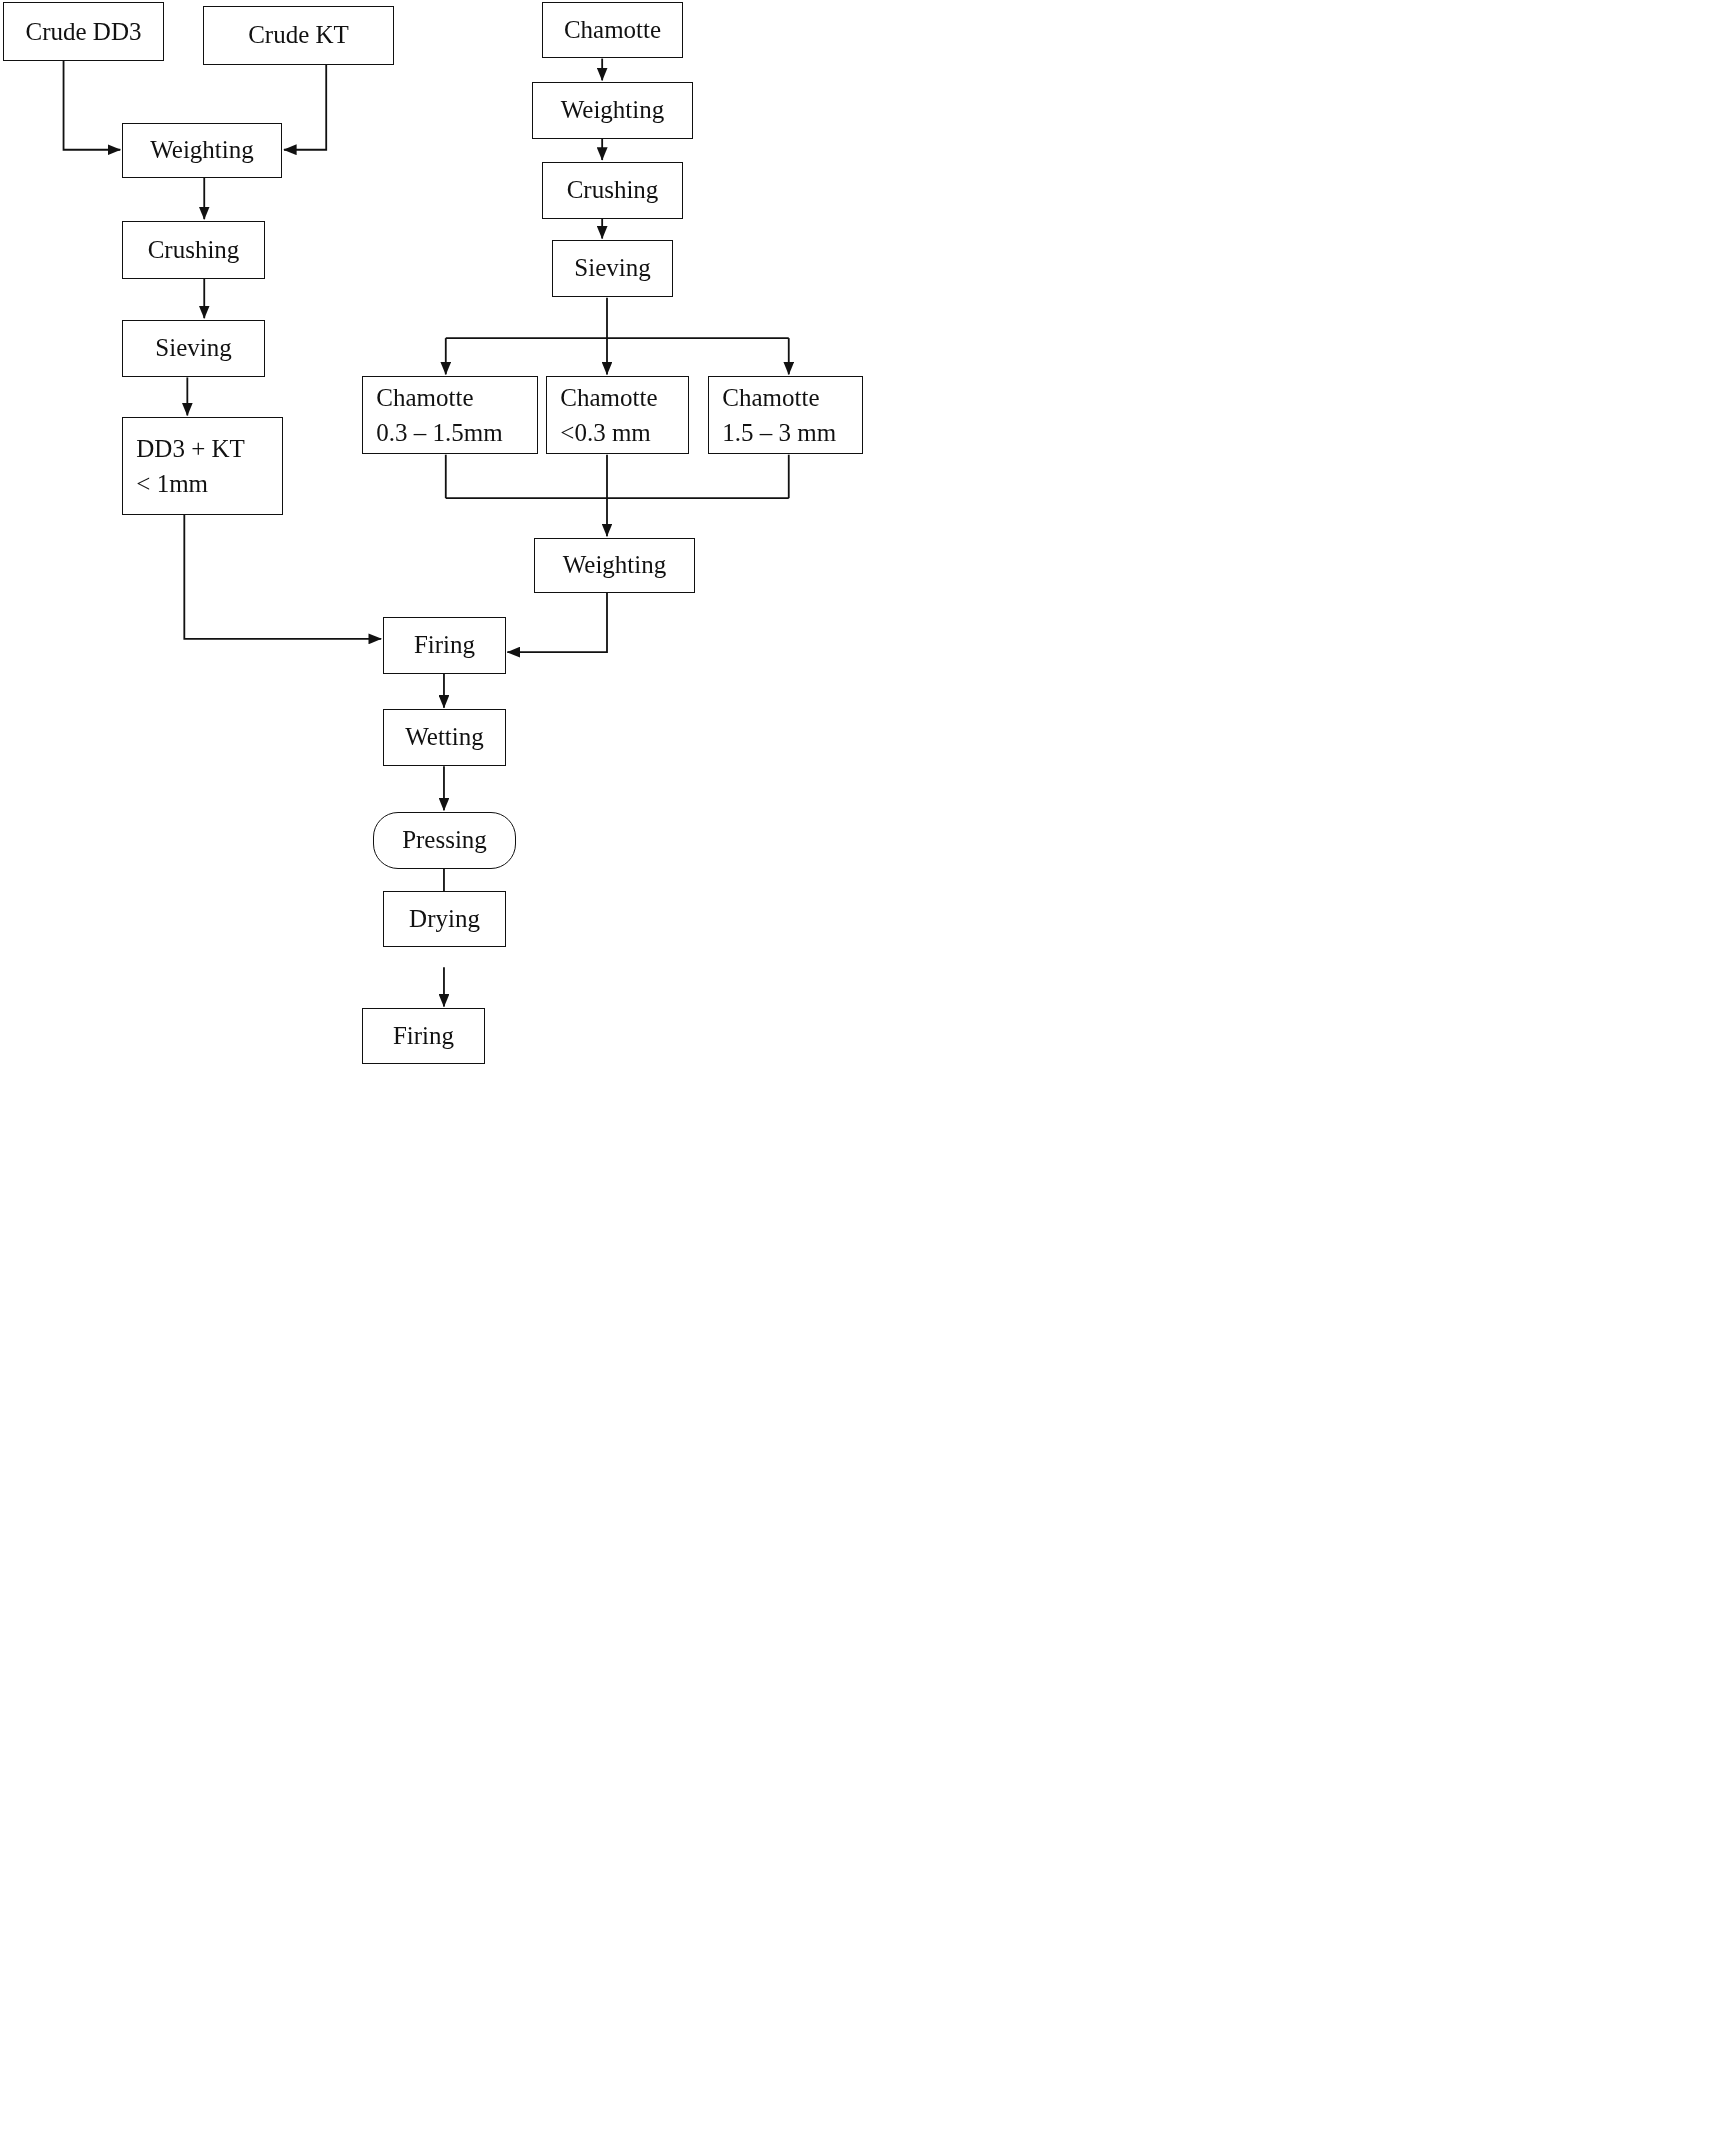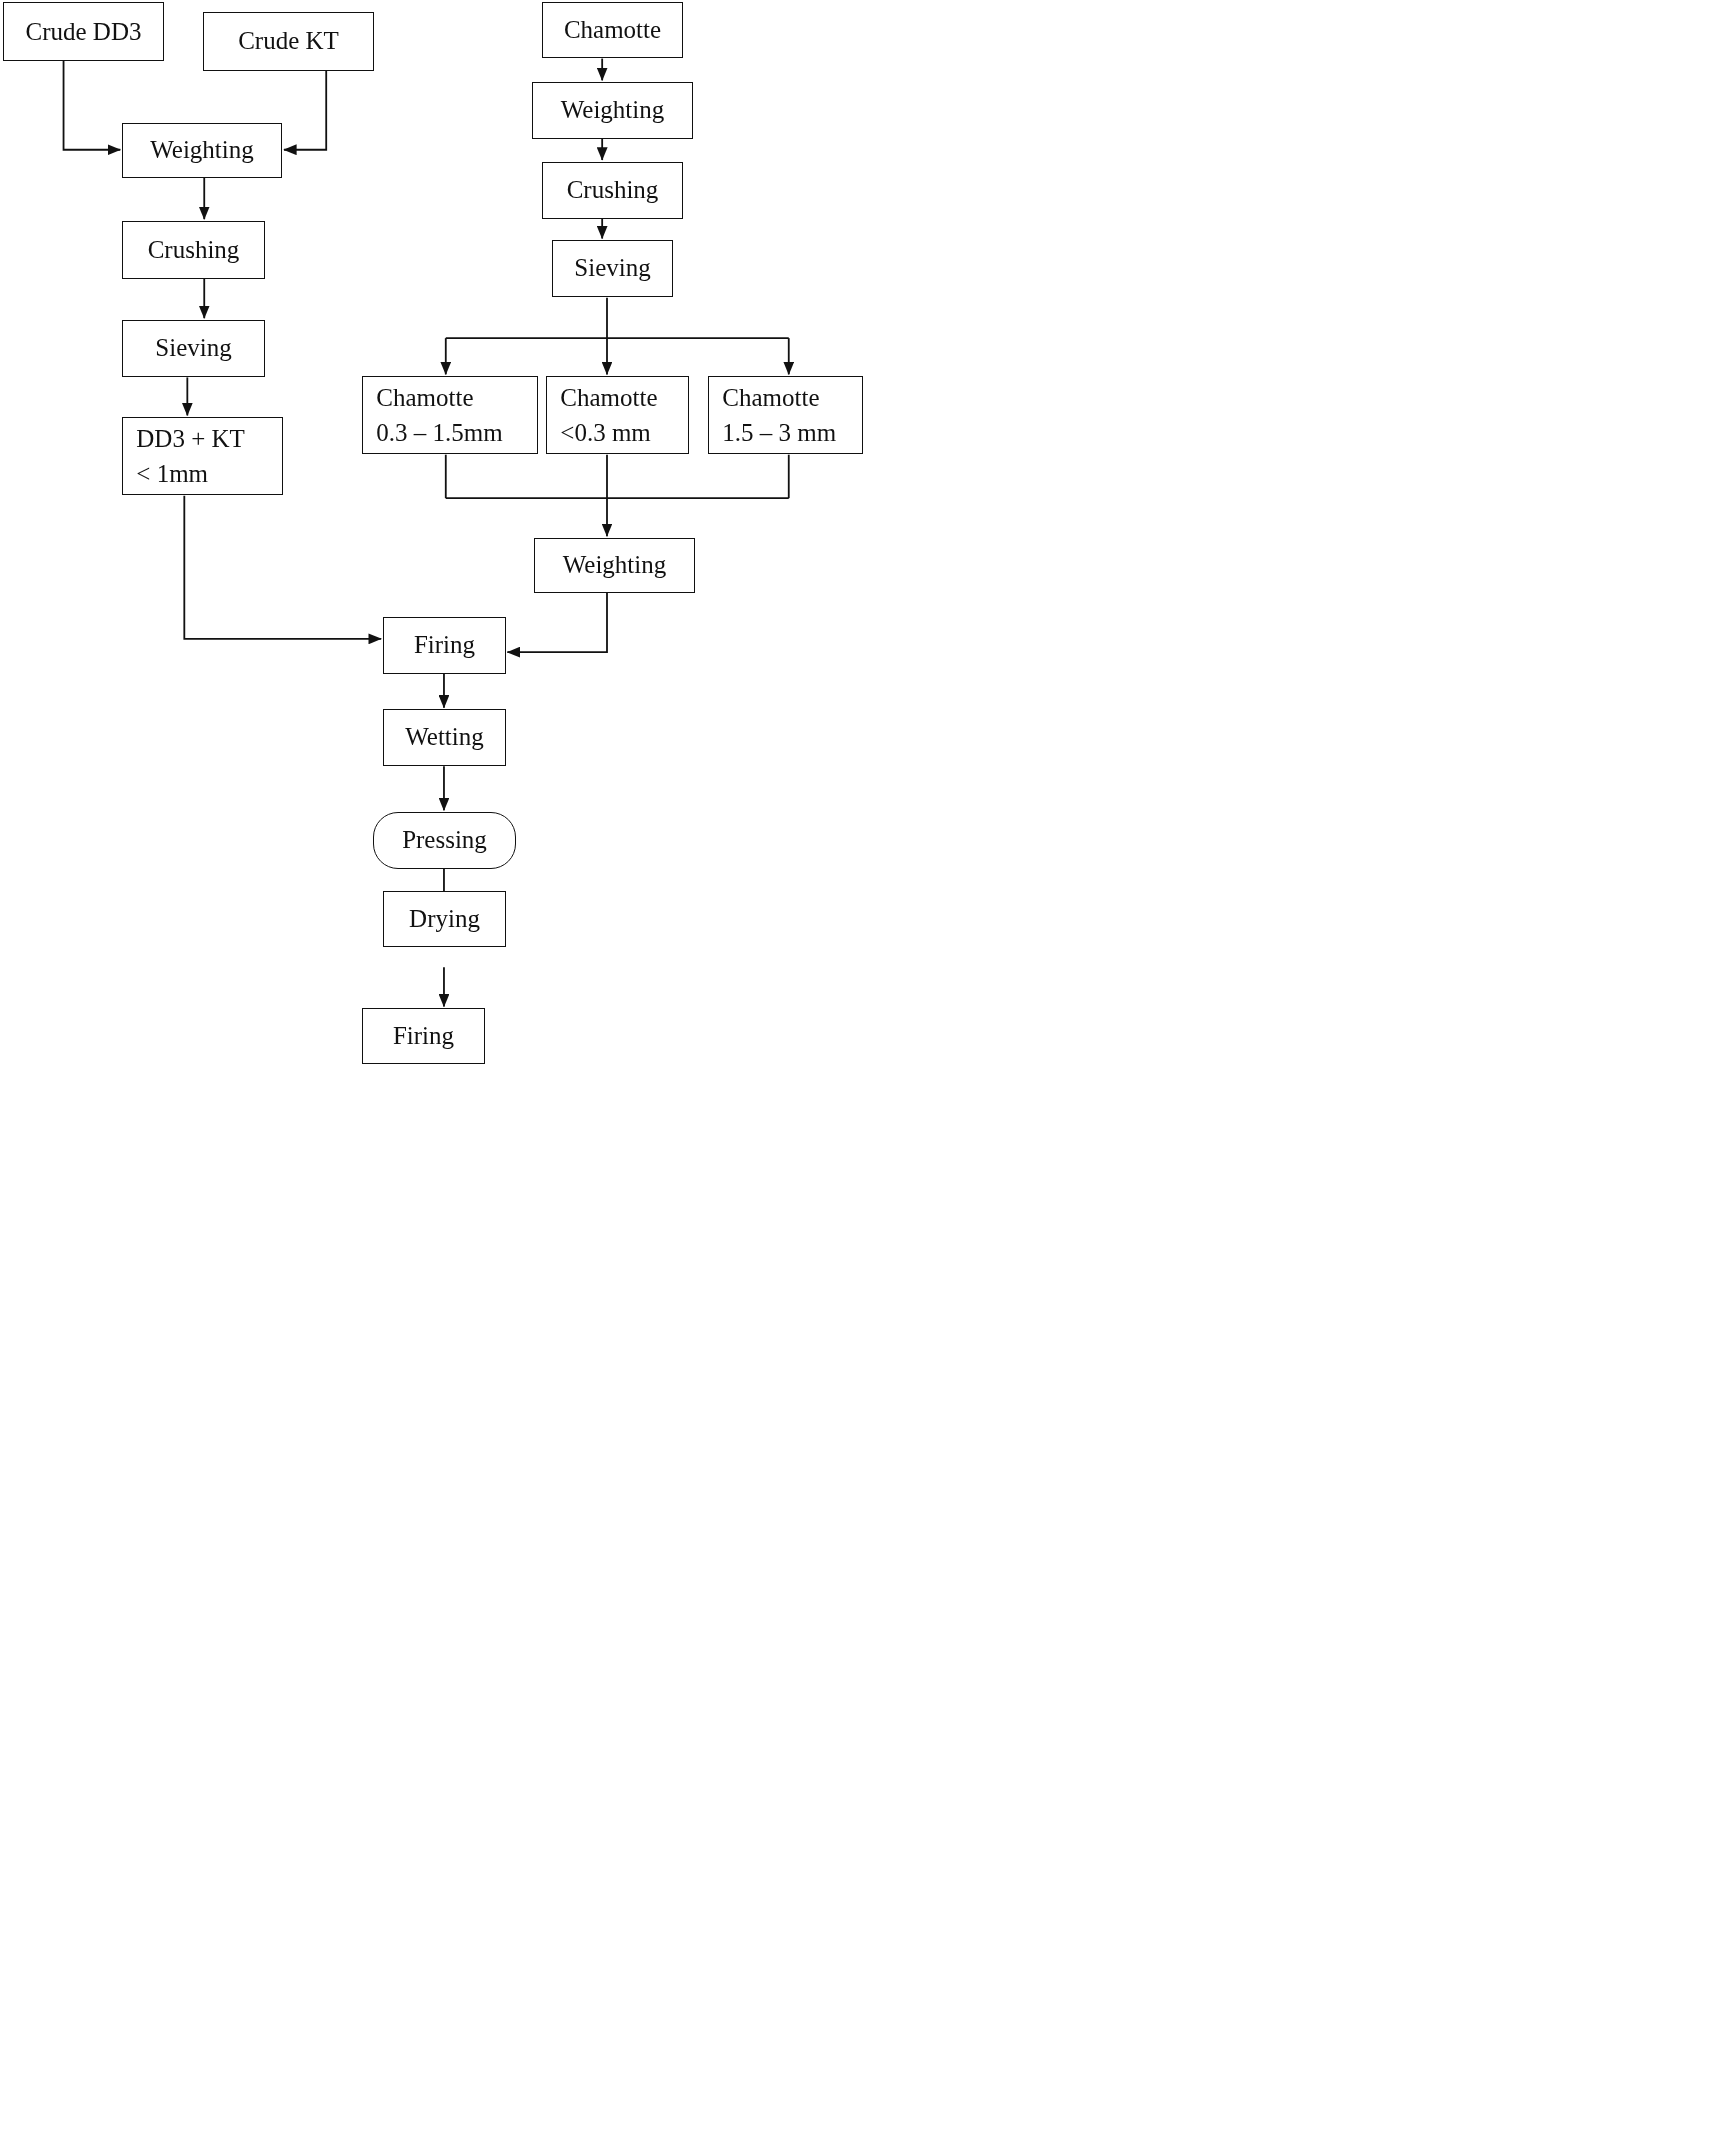--- a/index.html
+++ b/index.html
@@ -36,25 +36,25 @@
   }
   .node.two-line {
     justify-content: flex-start;
     padding-left: 13.3px;
     line-height: 1.42;
   }
   .node.two-line .lbl { text-align: left; }
 
   
   .n-crude-dd3   { left: 3px;    top: 2.4px;    width: 161px; height: 59px; }
-  .n-crude-kt    { left: 203px;  top: 12px;    width: 171px; height: 59px; }
+  .n-crude-kt    { left: 203px;  top: 6px;    width: 191px; height: 59px; }
   .n-weighting-l { left: 122px;  top: 123px;  width: 160px; height: 55px; }
   .n-crushing-l  { left: 122px;  top: 221px;  width: 143px; height: 58px; }
   .n-sieving-l   { left: 122px;  top: 320px;  width: 143px; height: 57px; }
-  .n-dd3-kt      { left: 122px;  top: 417px;  width: 161px; height: 78px; }
+  .n-dd3-kt      { left: 122px;  top: 417px;  width: 161px; height: 98px; }
   .n-chamotte    { left: 542px;  top: 2.4px;    width: 141px; height: 56px; }
   .n-weighting-r { left: 532px;  top: 82px;  width: 161px; height: 57px; }
   .n-crushing-r  { left: 542px;  top: 162px;  width: 141px; height: 57px; }
   .n-sieving-r   { left: 552px;  top: 240px;  width: 121px; height: 57px; }
   .n-cham-fine   { left: 362px;  top: 376px;  width: 176px; height: 78px; }
   .n-cham-small  { left: 546px;  top: 376px;  width: 143px; height: 78px; }
   .n-cham-coarse { left: 708px; top: 376px;  width: 155px; height: 78px; }
   .n-weighting-m { left: 534px;  top: 538px;  width: 161px; height: 55px; }
   .n-mixing      { left: 383px;  top: 617px; width: 123px; height: 57px; }
   .n-wetting     { left: 383px;  top: 709px; width: 123px; height: 57px; }

